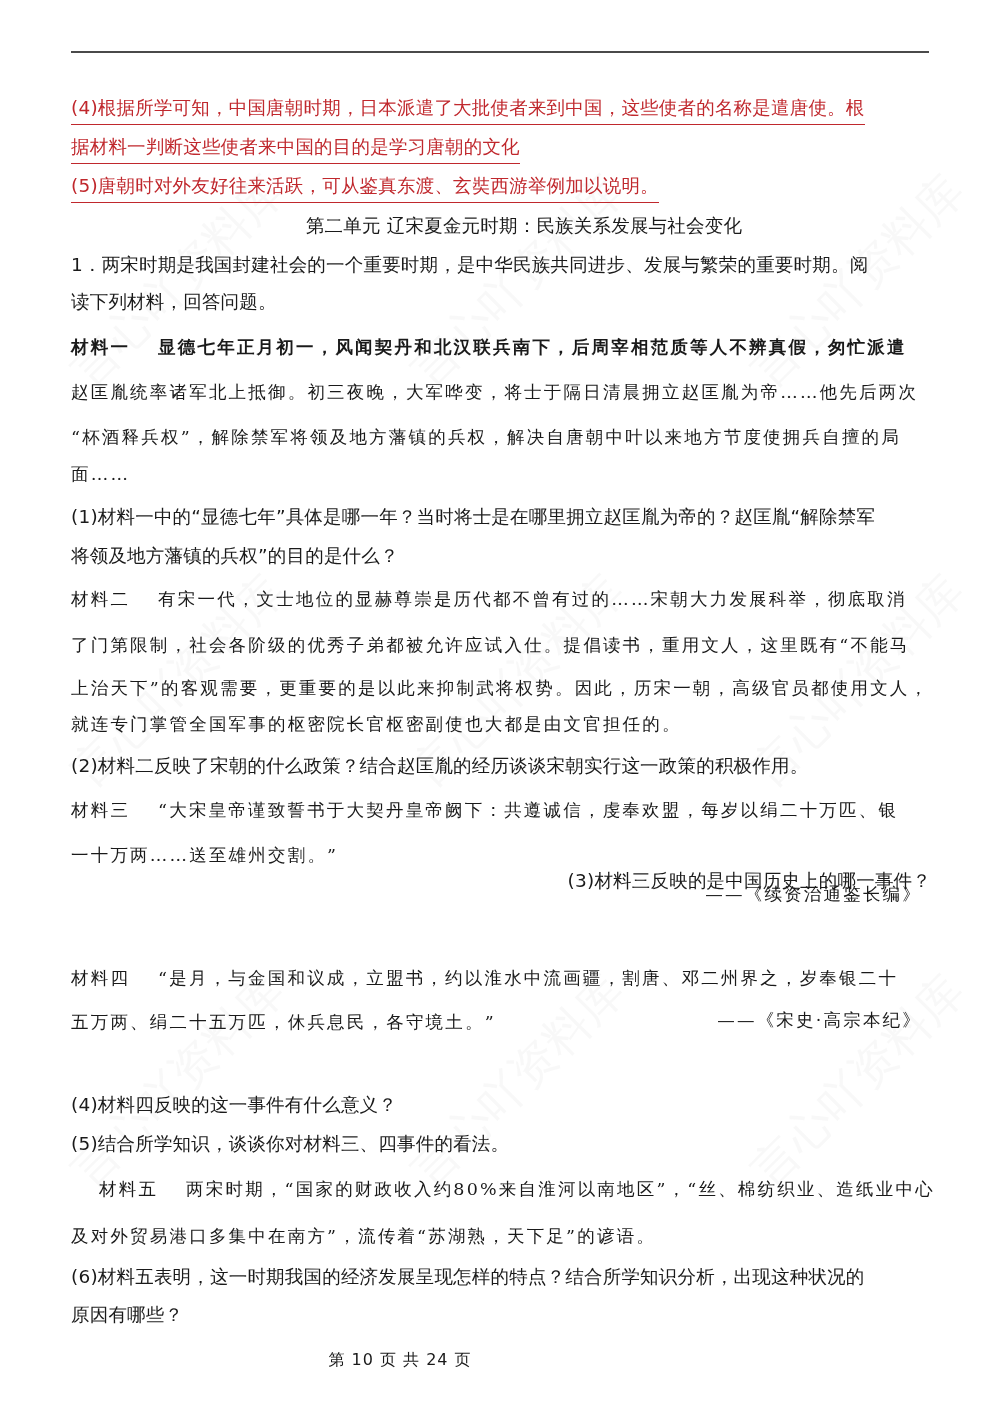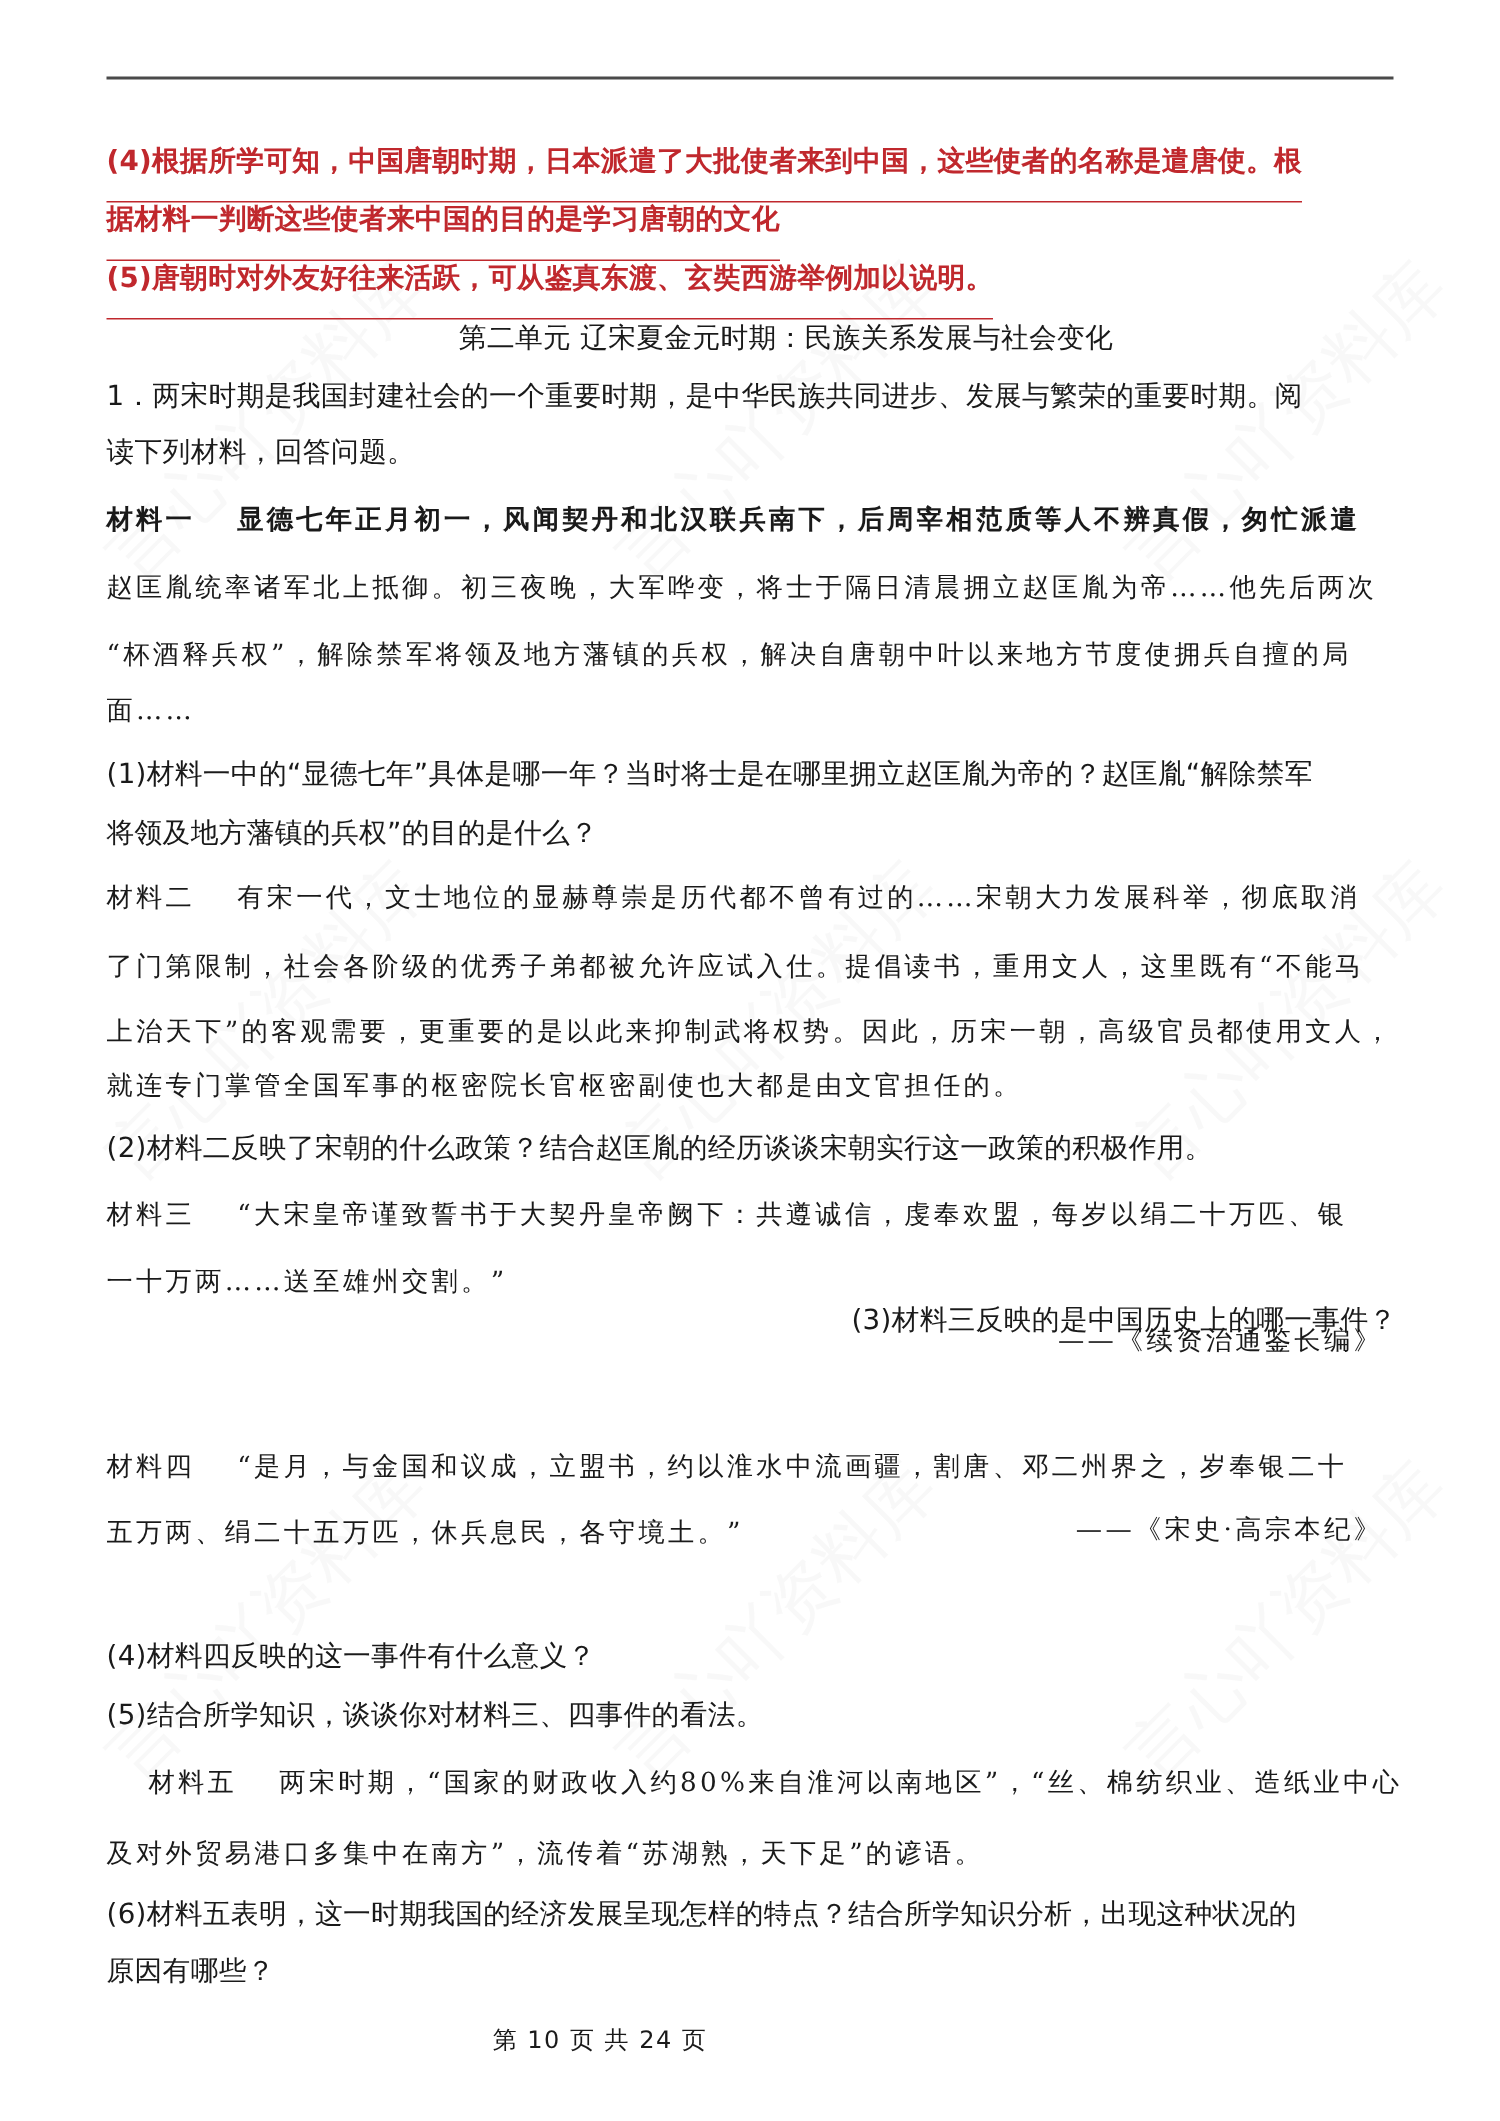--- a/index.html
+++ b/index.html
@@ -13,21 +13,21 @@
     position: absolute; left: 71px; top: 51px; width: 858px; height: 2px;
     background: #4a4a4a;
   }
   .ln {
     position: absolute; left: 71px; width: 860px;
     font-size: 18.5px; line-height: 24px; white-space: nowrap;
     letter-spacing: 0.2px;
   }
   .serif { font-family: "DejaVu Serif", "Liberation Serif", serif; letter-spacing: 2.2px; font-size: 17.5px; }
   .red { color: #c0282d; }
-  .red span.u { border-bottom: 1.5px solid #c0282d; padding-bottom: 16px; font-weight: bold; }
+  .red span.u { border-bottom: 1.5px solid #c0282d; padding-bottom: 6px; }
   .heading { left: 0; width: 1000px; text-align: center; font-size: 18.5px; }
   .src { left: auto; right: 78px; width: auto; text-align: right; }
   .footer { left: 0; width: 800px; text-align: center; font-size: 16px; letter-spacing: 1px; }
   .gap { display: inline-block; width: 28px; }
   .wm {
     position: absolute; font-size: 46px; color: rgba(160,160,160,0.08);
     transform: rotate(-45deg); white-space: nowrap; pointer-events: none;
     font-family: "DejaVu Sans", sans-serif;
   }
 </style>

